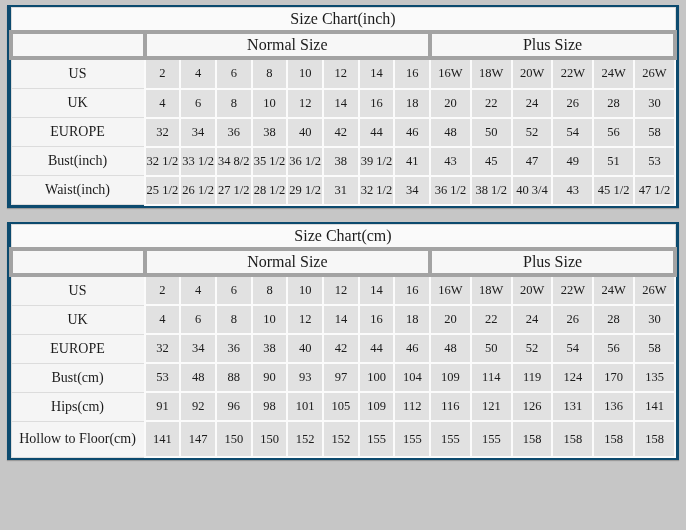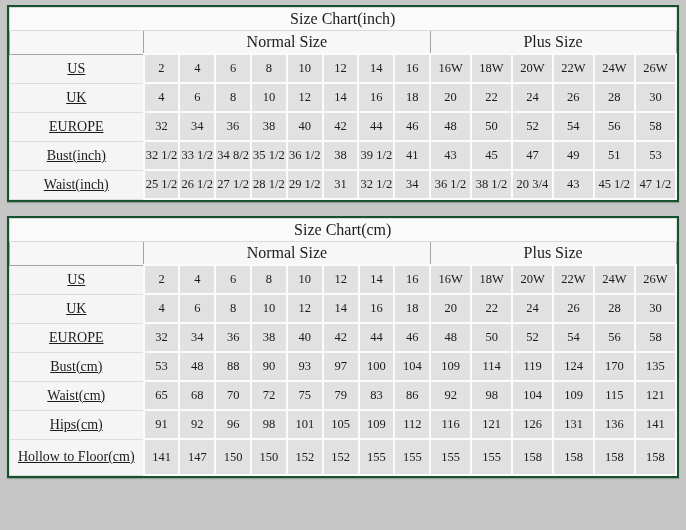--- a/index.html
+++ b/index.html
@@ -7,21 +7,21 @@
     padding: 0;
     width: 686px;
     height: 530px;
     background: #c6c6c6;
     font-family: "Liberation Serif", "DejaVu Serif", serif;
     overflow: hidden;
   }
   .tbl-wrap {
     width: 672px;
     margin: 0 auto;
-    background: #14532d;
+    background: #0c4a6e;
     padding: 2px;
     box-sizing: border-box;
     box-shadow: 0 1px 1px rgba(0,0,0,0.22);
   }
   .tbl-wrap.first  { margin-top: 5px; }
   .tbl-wrap.second { margin-top: 14px; }
   table.size-table {
     width: 100%;
     border-collapse: collapse;
     table-layout: fixed;
@@ -38,30 +38,29 @@
     white-space: nowrap;
   }
   td.title {
     font-size: 16px;
     height: 22px;
     background: #fafafa;
     border: 1px solid #dadada;
   }
   td.corner, td.ghead {
     background: #f7f7f7;
-    border: 1px solid #a3a3a3;
+    border: 4px solid #a3a3a3;
     height: 22px;
   }
   td.ghead { font-size: 16px; }
   td.rlabel {
     font-size: 14px;
     height: 28px;
     background: #f5f5f5;
     border: 1px solid #dcdcdc;
-    text-decoration: underline;
   }
   td.cell {
     font-size: 12.5px;
     background: #e1e1e1;
     border: 2px solid #fbfbfb;
   }
   tr.hollow td { height: 34px; }
 </style>
 </head>
 <body>
@@ -167,21 +166,21 @@
           <td class="cell">25 1/2</td>
           <td class="cell">26 1/2</td>
           <td class="cell">27 1/2</td>
           <td class="cell">28 1/2</td>
           <td class="cell">29 1/2</td>
           <td class="cell">31</td>
           <td class="cell">32 1/2</td>
           <td class="cell">34</td>
           <td class="cell">36 1/2</td>
           <td class="cell">38 1/2</td>
-          <td class="cell">20 3/4</td>
+          <td class="cell">40 3/4</td>
           <td class="cell">43</td>
           <td class="cell">45 1/2</td>
           <td class="cell">47 1/2</td>
         </tr>
       </tbody>
     </table>
 </div>
 
 <div class="tbl-wrap second">
   <table class="size-table">
@@ -271,37 +270,20 @@
           <td class="cell">93</td>
           <td class="cell">97</td>
           <td class="cell">100</td>
           <td class="cell">104</td>
           <td class="cell">109</td>
           <td class="cell">114</td>
           <td class="cell">119</td>
           <td class="cell">124</td>
           <td class="cell">170</td>
           <td class="cell">135</td>
-        </tr>
-        <tr>
-          <td class="rlabel">Waist(cm)</td>
-          <td class="cell">65</td>
-          <td class="cell">68</td>
-          <td class="cell">70</td>
-          <td class="cell">72</td>
-          <td class="cell">75</td>
-          <td class="cell">79</td>
-          <td class="cell">83</td>
-          <td class="cell">86</td>
-          <td class="cell">92</td>
-          <td class="cell">98</td>
-          <td class="cell">104</td>
-          <td class="cell">109</td>
-          <td class="cell">115</td>
-          <td class="cell">121</td>
         </tr>
         <tr>
           <td class="rlabel">Hips(cm)</td>
           <td class="cell">91</td>
           <td class="cell">92</td>
           <td class="cell">96</td>
           <td class="cell">98</td>
           <td class="cell">101</td>
           <td class="cell">105</td>
           <td class="cell">109</td>

